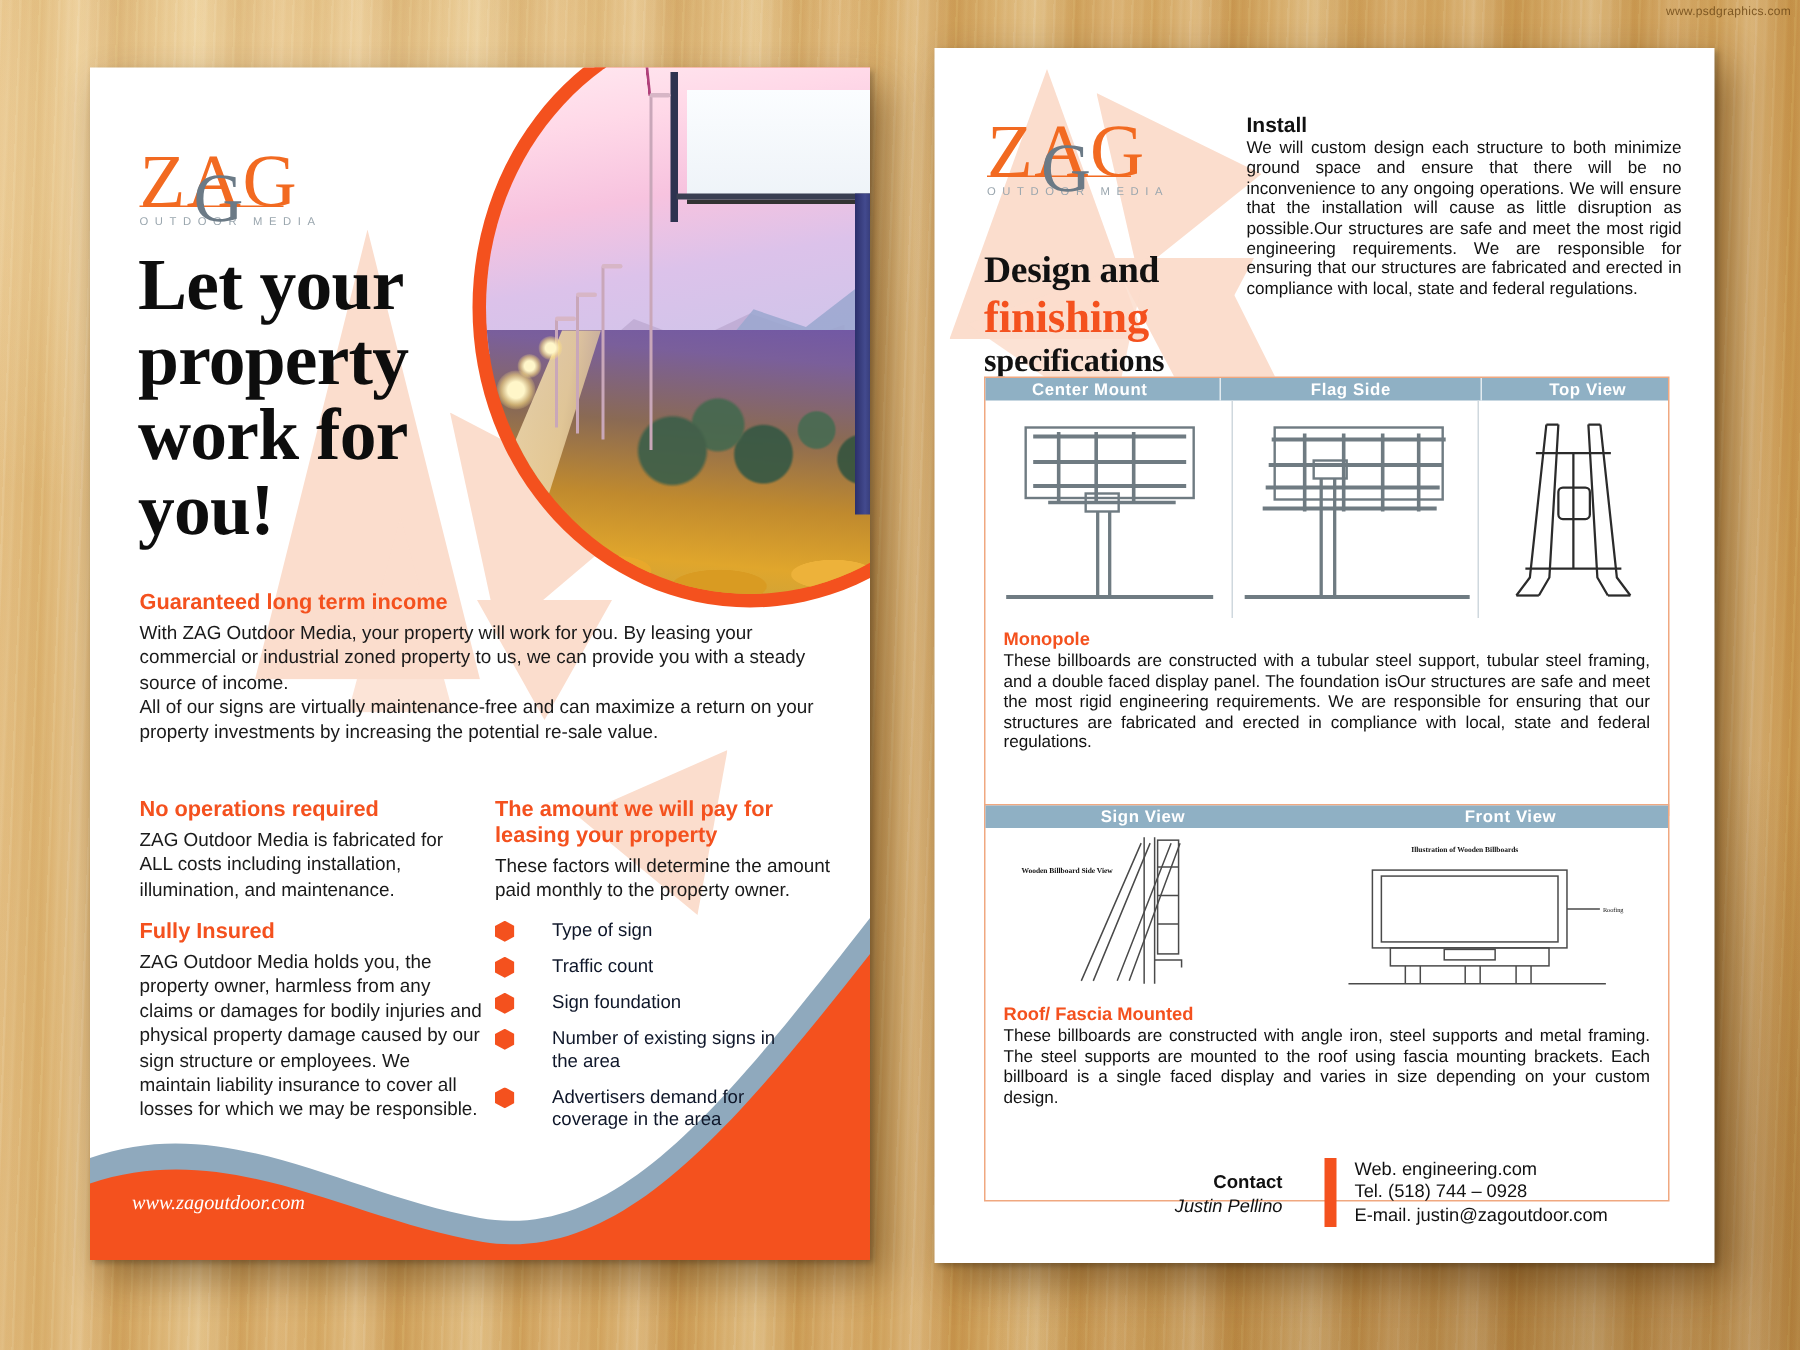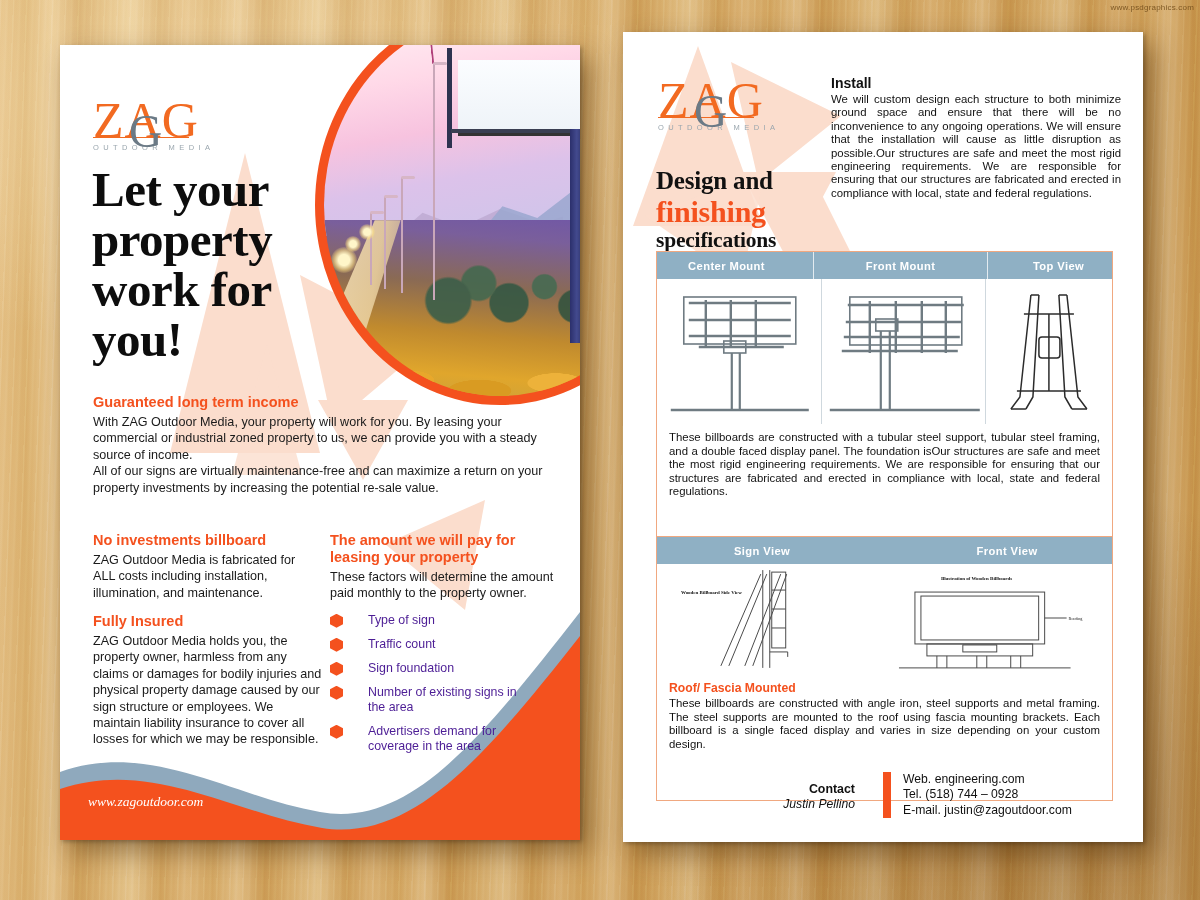--- a/index.html
+++ b/index.html
@@ -180,21 +180,21 @@
   #sec-insured{ position:absolute; left:33px; top:568px; width:230px; z-index:3; }
   #sec-amount{ position:absolute; left:270px; top:487px; width:235px; z-index:3; }
 
   .bullets{ margin-top:11px; }
   .bullet{ display:flex; align-items:flex-start; margin-bottom:9px; }
   .hex{
     width:13px; height:14px; background:#f4511e; flex:0 0 13px; margin-right:25px;
     margin-top:1px;
     clip-path:polygon(50% 0%, 100% 25%, 100% 75%, 50% 100%, 0% 75%, 0% 25%);
   }
-  .bullet span{ font-size:12.4px; line-height:15px; color:#4c1d95; }
+  .bullet span{ font-size:12.4px; line-height:15px; color:#0f172a; }
 
   #wave{ position:absolute; left:0; bottom:0; width:520px; height:250px; }
   #footer-url{
     position:absolute; left:28px; bottom:30px; color:#fff;
     font-size:13.5px; font-style:italic; font-family:"Liberation Serif", serif;
     z-index:5;
   }
 
   
   #r-logo{ position:absolute; left:35px; top:45px; }
@@ -211,21 +211,21 @@
   #install p{ font-size:11.4px; line-height:13.4px; color:#111; text-align:justify; }
 
   .panel{
     position:absolute; left:33px; width:457px;
     border:1px solid #f0a880; background:#fff;
   }
   #panel-1{ top:219px; height:293px; }
   #panel-2{ top:504px; height:265px; }
 
   .thead{
-    display:flex; height:27px; background:#8fb0c4; color:#fff;
+    display:flex; height:15px; background:#8fb0c4; color:#fff;
     font-size:11.2px; font-weight:700; letter-spacing:.4px; align-items:center;gap:17px;
   }
   .thead .cell{ text-align:center; }
   .thead .sep{ width:1px; height:100%; background:#fff; opacity:.75; }
 
   .drawrow{ display:flex; height:145px; }
   .drawcell{ position:relative; }
   .vline{ width:1px; background:#cfd8de; }
 
   .capt{ padding:7px 12px 10px 12px; }
@@ -296,21 +296,21 @@
 
   <div id="headline">Let your property work for you!</div>
 
   <div id="sec-guaranteed">
     <div class="h-orange">Guaranteed long term income</div>
     <div class="body-txt" style="white-space:pre-line;">With ZAG Outdoor Media, your property will work for you. By leasing your commercial or industrial zoned property to us, we can provide you with a steady source of income.
 All of our signs are virtually maintenance-free and can maximize a return on your property investments by increasing the potential re-sale value.</div>
   </div>
 
   <div id="sec-noinvest">
-    <div class="h-orange">No investments billboard</div>
+    <div class="h-orange">No operations required</div>
     <div class="body-txt">ZAG Outdoor Media is fabricated for ALL costs including installation, illumination, and maintenance.</div>
   </div>
 
   <div id="sec-insured">
     <div class="h-orange">Fully Insured</div>
     <div class="body-txt">ZAG Outdoor Media holds you, the property owner, harmless from any claims or damages for bodily injuries and physical property damage caused by our sign structure or employees. We maintain liability insurance to cover all losses for which we may be responsible.</div>
   </div>
 
   <div id="sec-amount">
     <div class="h-orange">The amount we will pay for leasing your property</div>
@@ -371,21 +371,21 @@
 
   <div id="install">
     <h3>Install</h3>
     <p>We will custom design each structure to both minimize ground space and ensure that there will be no inconvenience to any ongoing operations. We will ensure that the installation will cause as little disruption as possible.Our structures are safe and meet the most rigid engineering requirements. We are responsible for ensuring that our structures are fabricated and erected in compliance with local, state and federal regulations.</p>
   </div>
 
   <div class="panel" id="panel-1">
     <div class="thead">
       <div class="cell" style="flex:1.04">Center Mount</div>
       <div class="sep"></div>
-      <div class="cell" style="flex:1.04">Front Mount</div>
+      <div class="cell" style="flex:1.04">Flag Side</div>
       <div class="sep"></div>
       <div class="cell" style="flex:0.80">Top View</div>
     </div>
 
     <div class="drawrow">
 
       <div class="drawcell" style="flex:1.04">
         <svg viewBox="0 0 160 145" width="100%" height="100%">
           <g stroke="#6f7b82" fill="none" stroke-width="1.6">
             <rect x="25" y="18" width="112" height="47"></rect>
@@ -438,20 +438,21 @@
             <line x1="35" y1="35" x2="85" y2="35"></line>
             <line x1="28" y1="112" x2="92" y2="112"></line>
             <line x1="60" y1="35" x2="60" y2="112"></line>
             <rect x="50" y="58" width="21" height="21" rx="3"></rect>
           </g>
         </svg>
       </div>
     </div>
 
     <div class="capt">
+      <h4>Monopole</h4>
       <p>These billboards are constructed with a tubular steel support, tubular steel framing, and a double faced display panel. The foundation isOur structures are safe and meet the most rigid engineering requirements. We are responsible for ensuring that our structures are fabricated and erected in compliance with local, state and federal regulations.</p>
     </div>
   </div>
 
   <div class="panel" id="panel-2">
     <div class="thead">
       <div class="cell" style="flex:1">Sign View</div>
       <div class="sep" style="opacity:0"></div>
       <div class="cell" style="flex:1">Front View</div>
     </div>

